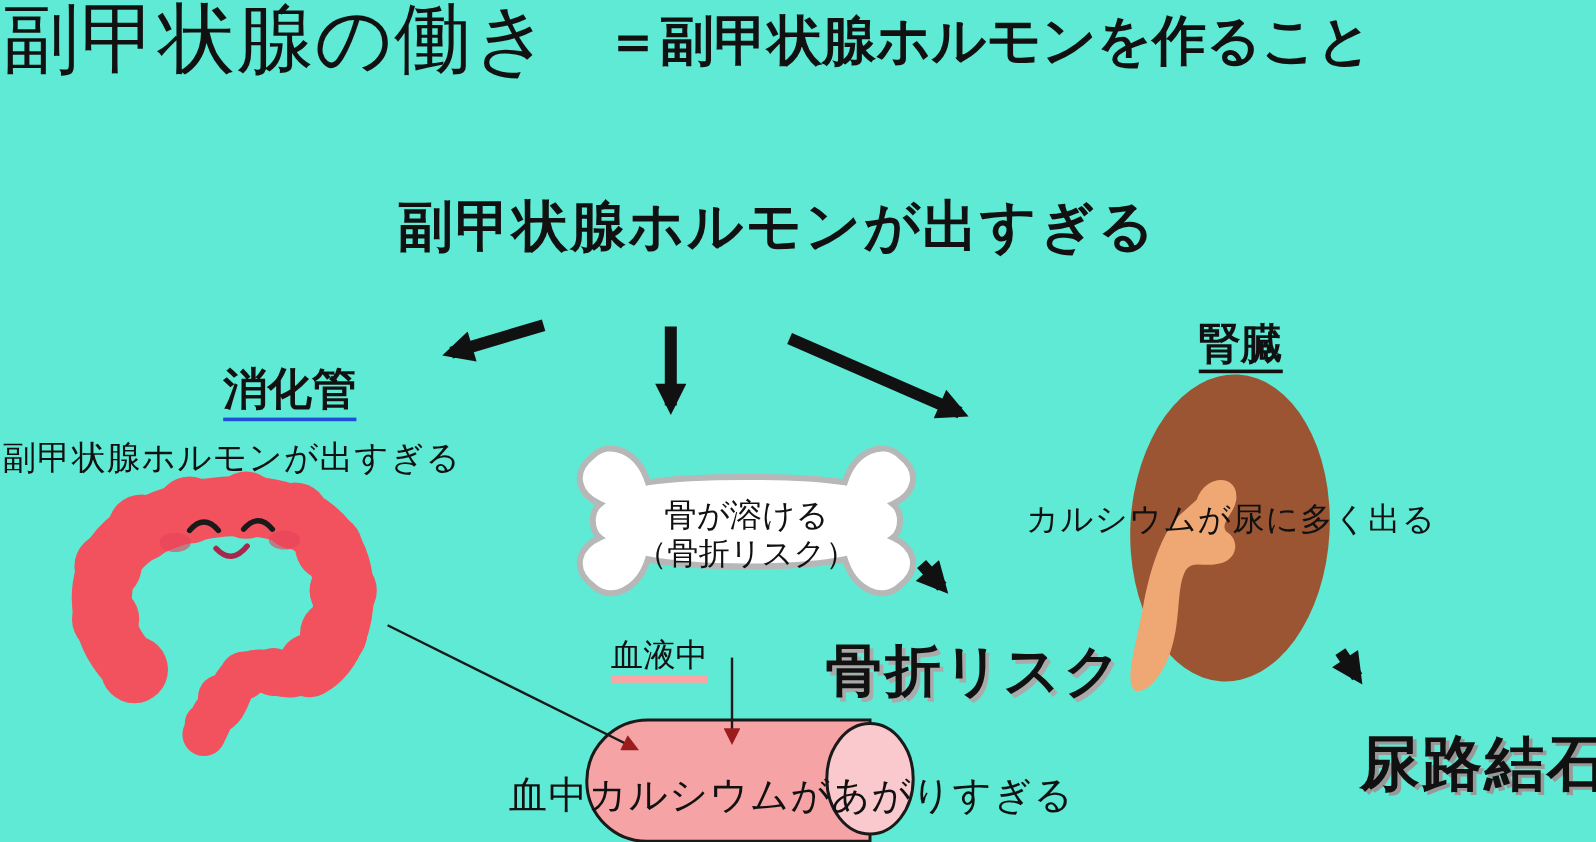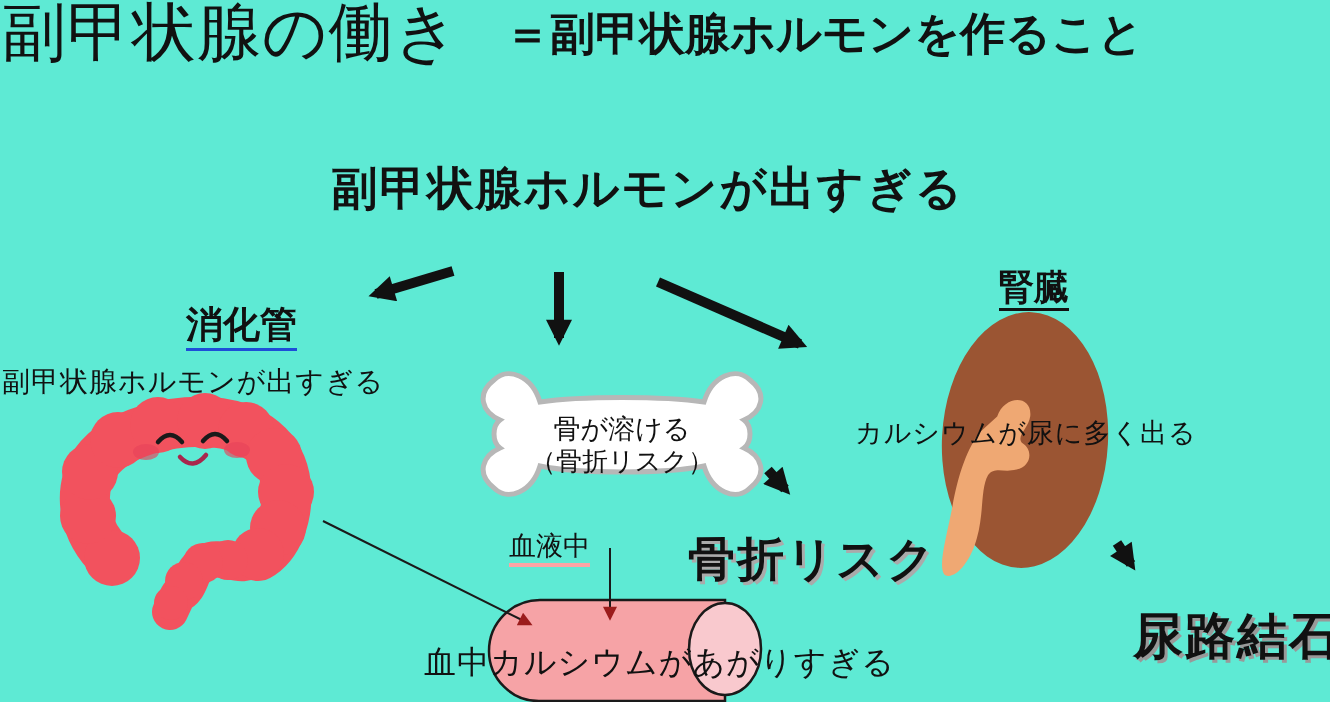--- a/index.html
+++ b/index.html
@@ -10,21 +10,21 @@
   .t{position:absolute;white-space:nowrap;line-height:1.15;}
   .title-main{left:2px;top:-4px;font-size:64px;font-weight:400;letter-spacing:1px;}
   .title-sub{left:505px;top:8px;font-size:45px;font-weight:700;}
   .heading{left:312px;top:162px;width:652px;text-align:right;font-size:46px;font-weight:700;letter-spacing:2px;}
   .kidney-label{left:999px;top:242px;font-size:35px;font-weight:700;border-bottom:3px solid #111;padding-bottom:1px;margin-top:25px;}
   .digestive-label{left:186px;top:304px;font-size:37px;font-weight:700;border-bottom:3px solid #1d4ed8;padding-bottom:1px;}
   .digestive-desc{left:2px;top:366px;font-size:28px;letter-spacing:1px;}
   .bone-line1{left:537px;top:414px;width:170px;text-align:center;font-size:27px;}
   .bone-line2{left:522px;top:447px;width:200px;text-align:center;font-size:26px;}
   .kidney-desc{left:855px;top:418px;font-size:27px;letter-spacing:1px;}
-  .blood-label{left:509px;top:531px;font-size:27px;border-bottom:4px solid #fca5a5;padding-bottom:1px;}
+  .blood-label{left:509px;top:531px;font-size:27px;border-bottom:6px solid #fca5a5;padding-bottom:1px;}
   .fracture{left:688px;top:532px;font-size:47px;font-weight:700;letter-spacing:2px;text-shadow:3px 3px 0 #aaa;}
   .stones{left:1133px;top:608px;font-size:50px;font-weight:700;letter-spacing:2px;text-shadow:3px 3px 0 #999;}
   .vessel-text{left:424px;top:644px;font-size:32px;letter-spacing:1px;}
   svg{position:absolute;left:0;top:0;}
 </style>
 </head>
 <body>
 
 <div class="canvas">
 

